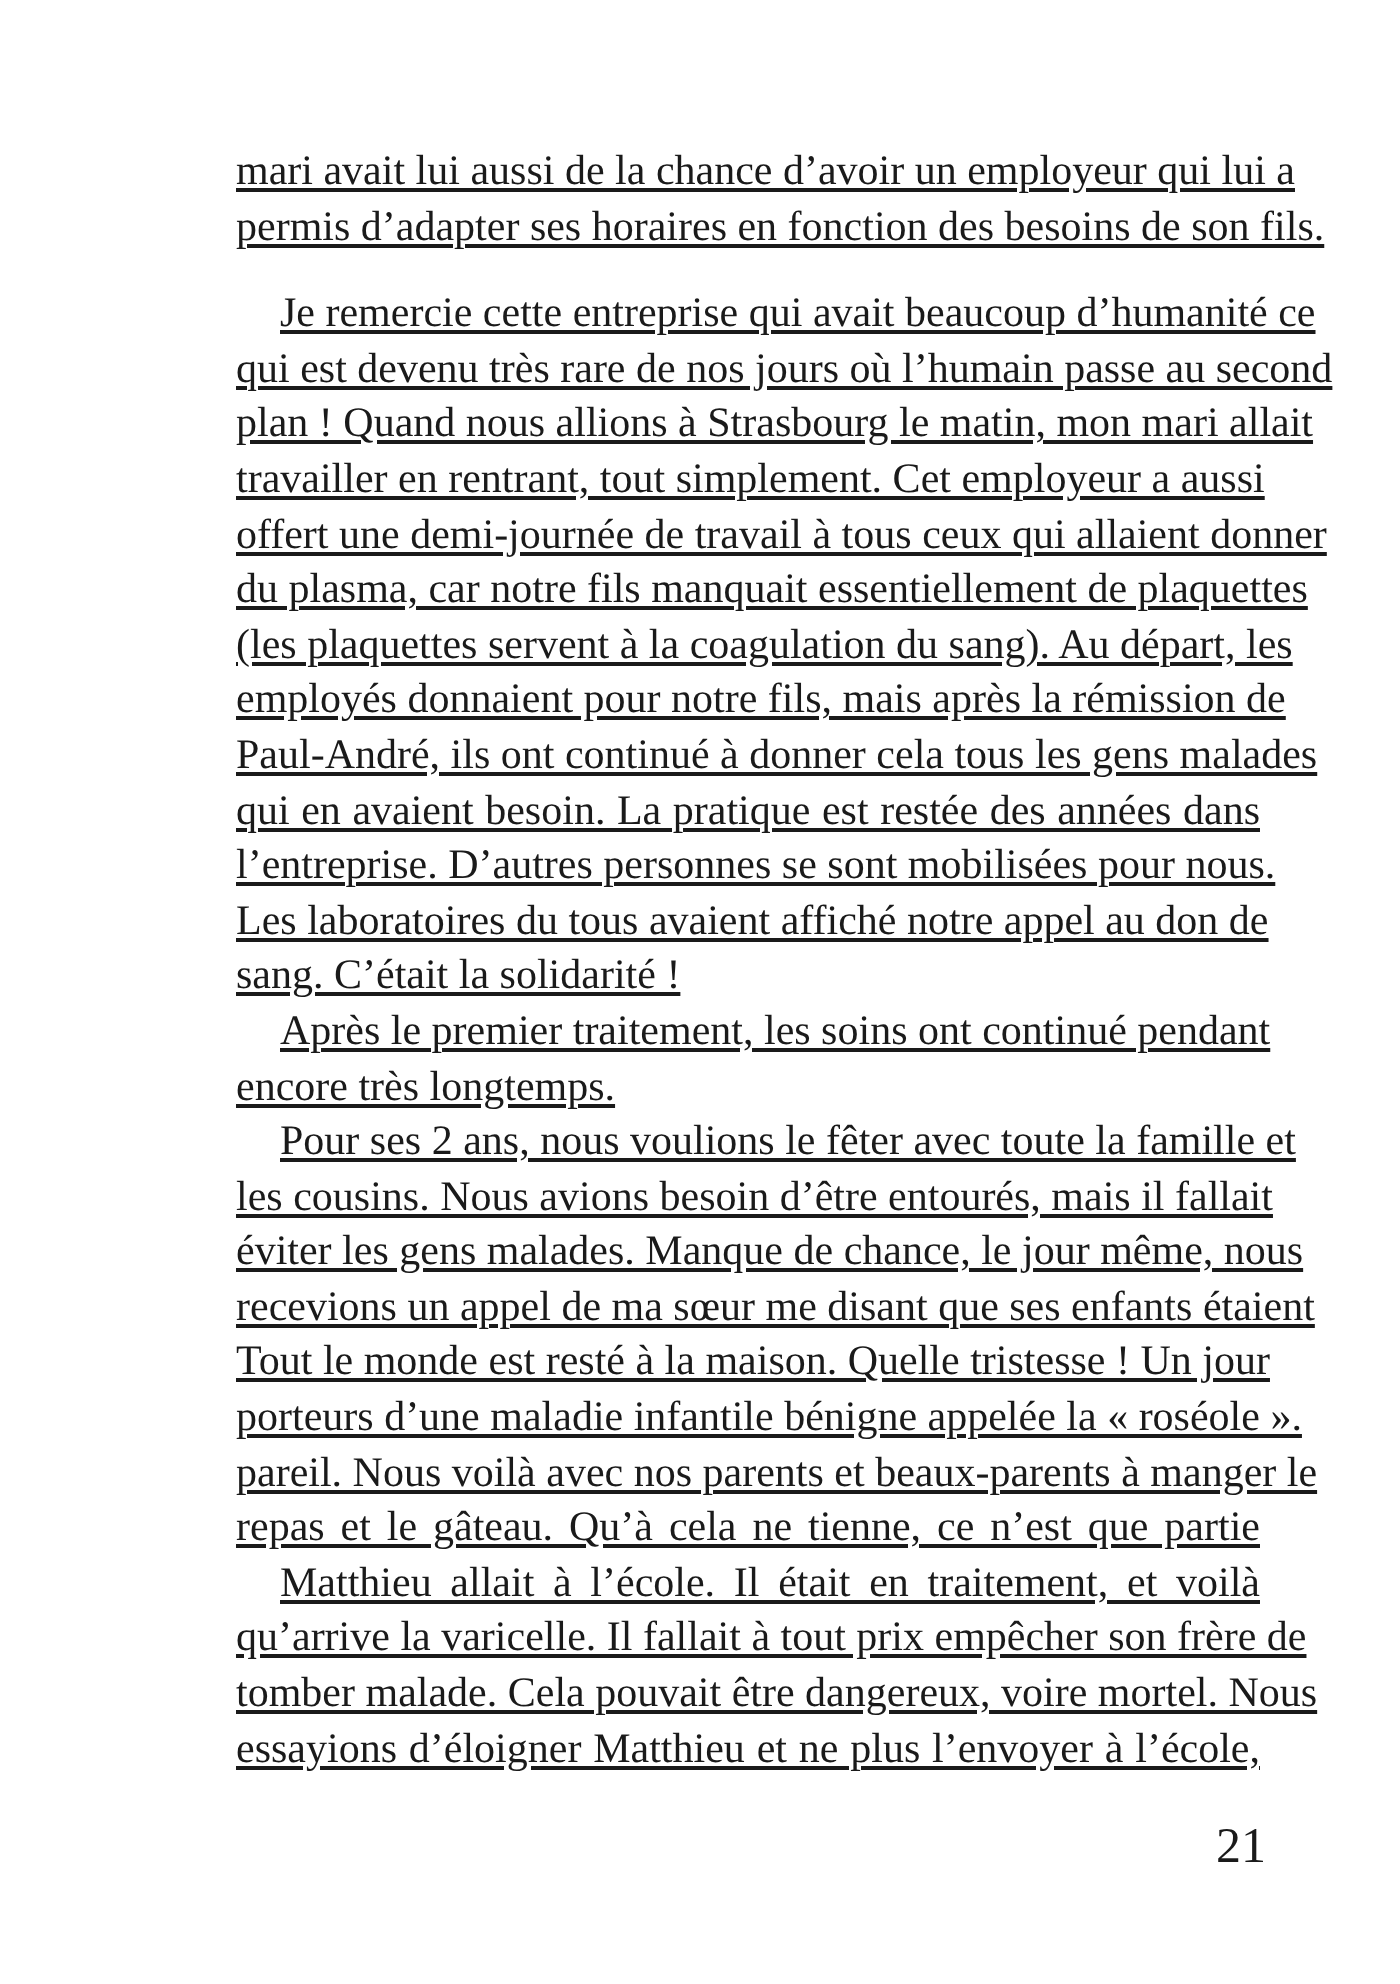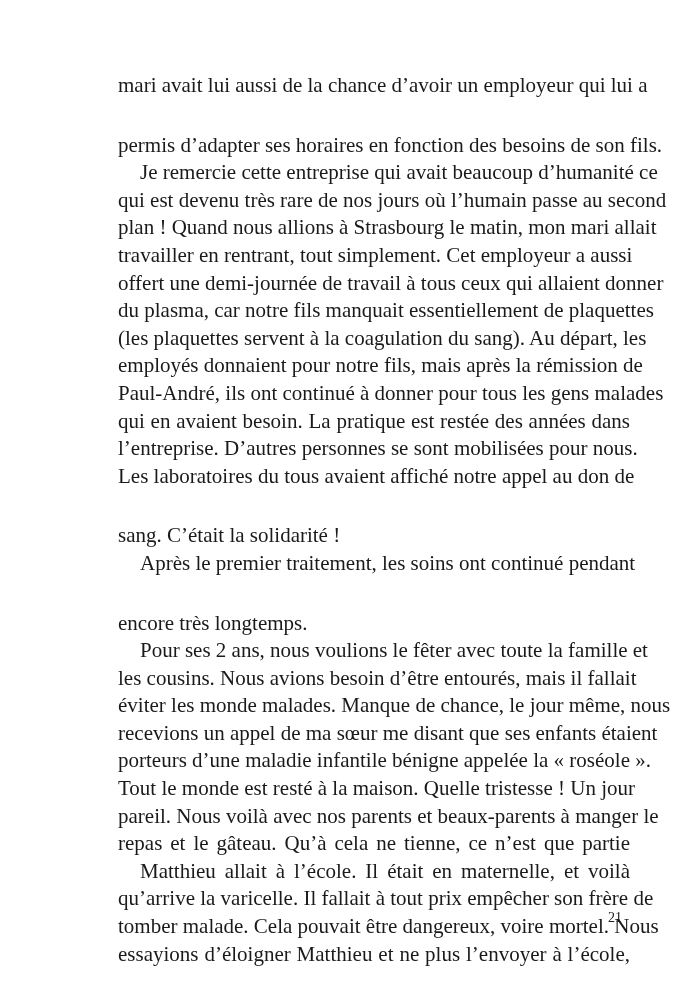--- a/index.html
+++ b/index.html
@@ -10,69 +10,69 @@
     top: 72px;
     width: 512px;
     font-family: "Liberation Serif", "DejaVu Serif", serif;
     font-size: 21px;
     line-height: 27.6px;
     color: #1a1a1a;
     text-align: justify;
   }
   .page p { margin: 0; text-indent: 22px; }
   .page p.cont { text-indent: 0; }
-  .line { display: block; text-align: justify; text-align-last: justify; white-space: nowrap; }
-  .line.last { text-align-last: left; margin-top: 32px; }
+  .line { display: block; text-align: justify; text-align-last: justify; white-space: nowrap; text-decoration: underline; }
+  .line.last { text-align-last: left; }
   .page-number {
     position: absolute;
     left: 608px;
     top: 910px;
     font-family: "Liberation Serif", "DejaVu Serif", serif;
-    font-size: 14px;
+    font-size: 25px;
     color: #1a1a1a;
   }
 </style>
 </head>
 <body>
 
 <div class="page">
   <p class="cont" style="text-indent: 0px;">
     <span class="line">mari avait lui aussi de la chance d’avoir un employeur qui lui a</span>
     <span class="line last">permis d’adapter ses horaires en fonction des besoins de son fils.</span>
   </p>
   <p style="text-indent: 0px;">
-    <span class="line" style="padding-left: 22px;">Je remercie cette entreprise qui avait beaucoup d’humanité ce</span>
+    <span class="line" style="padding-left: 22px; margin-top: 16px;">Je remercie cette entreprise qui avait beaucoup d’humanité ce</span>
     <span class="line">qui est devenu très rare de nos jours où l’humain passe au second</span>
     <span class="line">plan ! Quand nous allions à Strasbourg le matin, mon mari allait</span>
     <span class="line">travailler en rentrant, tout simplement. Cet employeur a aussi</span>
     <span class="line">offert une demi-journée de travail à tous ceux qui allaient donner</span>
     <span class="line">du plasma, car notre fils manquait essentiellement de plaquettes</span>
     <span class="line">(les plaquettes servent à la coagulation du sang). Au départ, les</span>
     <span class="line">employés donnaient pour notre fils, mais après la rémission de</span>
-    <span class="line">Paul-André, ils ont continué à donner pour tous les gens malades</span>
+    <span class="line">Paul-André, ils ont continué à donner cela tous les gens malades</span>
     <span class="line">qui en avaient besoin. La pratique est restée des années dans</span>
     <span class="line">l’entreprise. D’autres personnes se sont mobilisées pour nous.</span>
     <span class="line">Les laboratoires du tous avaient affiché notre appel au don de</span>
     <span class="line last">sang. C’était la solidarité !</span>
   </p>
   <p style="text-indent: 0px;">
     <span class="line" style="padding-left: 22px;">Après le premier traitement, les soins ont continué pendant</span>
     <span class="line last">encore très longtemps.</span>
   </p>
   <p style="text-indent: 0px;">
     <span class="line" style="padding-left: 22px;">Pour ses 2 ans, nous voulions le fêter avec toute la famille et</span>
     <span class="line">les cousins. Nous avions besoin d’être entourés, mais il fallait</span>
-    <span class="line">éviter les monde malades. Manque de chance, le jour même, nous</span>
+    <span class="line">éviter les gens malades. Manque de chance, le jour même, nous</span>
     <span class="line">recevions un appel de ma sœur me disant que ses enfants étaient</span>
+    <span class="line">Tout le monde est resté à la maison. Quelle tristesse ! Un jour</span>
     <span class="line">porteurs d’une maladie infantile bénigne appelée la « roséole ».</span>
-    <span class="line">Tout le monde est resté à la maison. Quelle tristesse ! Un jour</span>
     <span class="line">pareil. Nous voilà avec nos parents et beaux-parents à manger le</span>
     <span class="line">repas et le gâteau. Qu’à cela ne tienne, ce n’est que partie</span>
   </p>
   <p style="text-indent: 0px;">
-    <span class="line" style="padding-left: 22px;">Matthieu allait à l’école. Il était en maternelle, et voilà</span>
+    <span class="line" style="padding-left: 22px;">Matthieu allait à l’école. Il était en traitement, et voilà</span>
     <span class="line">qu’arrive la varicelle. Il fallait à tout prix empêcher son frère de</span>
     <span class="line">tomber malade. Cela pouvait être dangereux, voire mortel. Nous</span>
     <span class="line">essayions d’éloigner Matthieu et ne plus l’envoyer à l’école,</span>
   </p>
 </div>
 
 <div class="page-number">21</div>
 
 </body></html>

